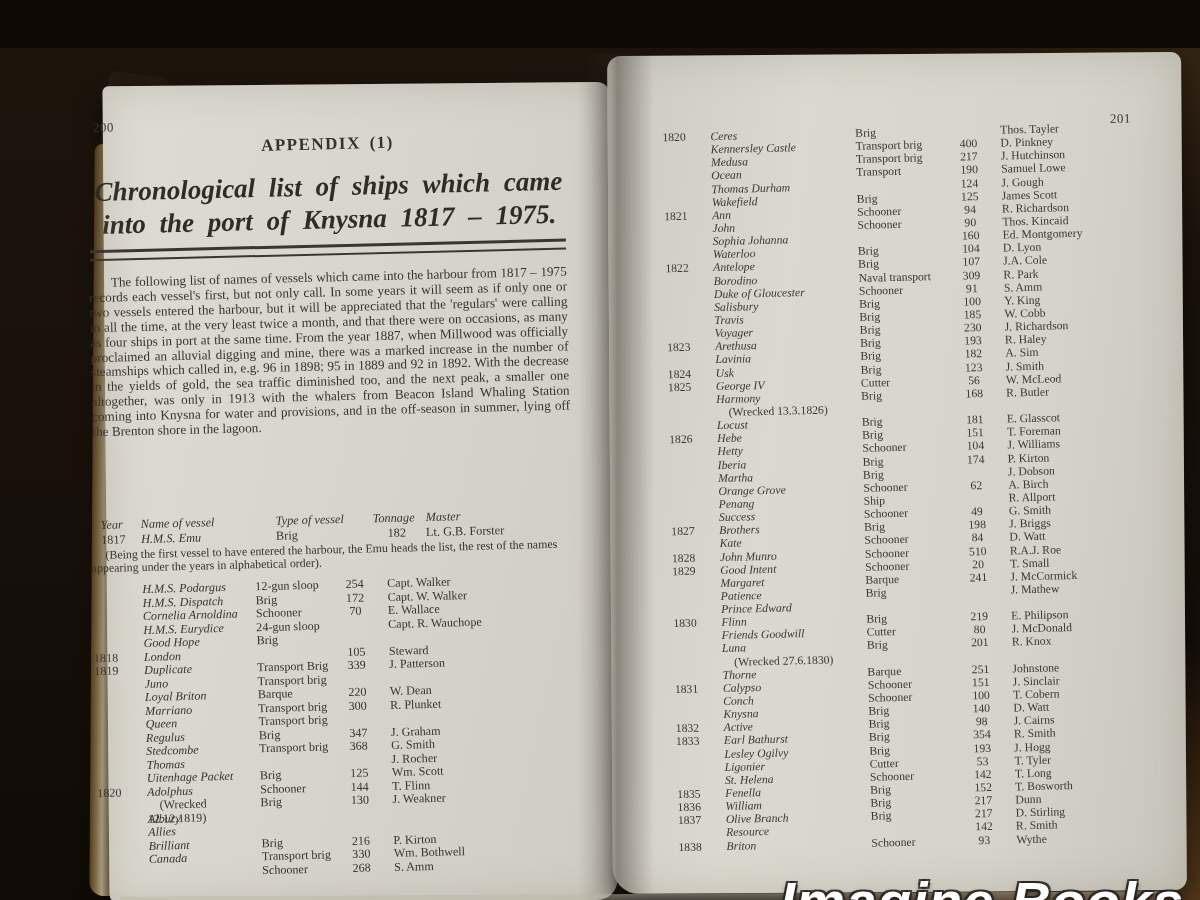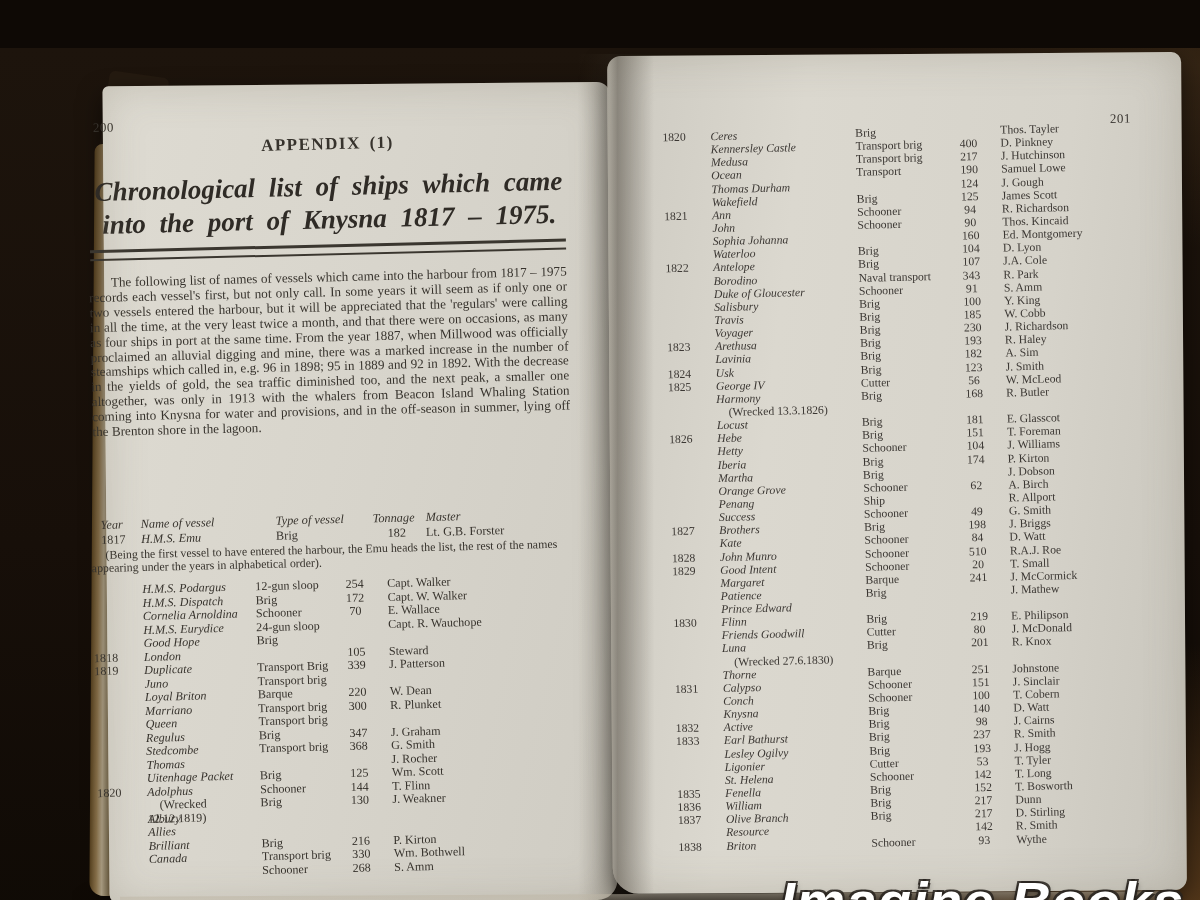--- a/index.html
+++ b/index.html
@@ -362,21 +362,21 @@
             <span class="c-year">1822</span>
             <span class="c-name">Antelope</span>
             <span class="c-type">Brig</span>
             <span class="c-ton">107</span>
             <span class="c-master">J.A. Cole</span>
           </div>
           <div class="trow">
             <span class="c-year"></span>
             <span class="c-name">Borodino</span>
             <span class="c-type">Naval transport</span>
-            <span class="c-ton">343</span>
+            <span class="c-ton">309</span>
             <span class="c-master">R. Park</span>
           </div>
           <div class="trow">
             <span class="c-year"></span>
             <span class="c-name">Duke of Gloucester</span>
             <span class="c-type">Schooner</span>
             <span class="c-ton">91</span>
             <span class="c-master">S. Amm</span>
           </div>
           <div class="trow">
@@ -607,21 +607,21 @@
             <span class="c-year">1832</span>
             <span class="c-name">Active</span>
             <span class="c-type">Brig</span>
             <span class="c-ton">98</span>
             <span class="c-master">J. Cairns</span>
           </div>
           <div class="trow">
             <span class="c-year">1833</span>
             <span class="c-name">Earl Bathurst</span>
             <span class="c-type">Brig</span>
-            <span class="c-ton">237</span>
+            <span class="c-ton">354</span>
             <span class="c-master">R. Smith</span>
           </div>
           <div class="trow">
             <span class="c-year"></span>
             <span class="c-name">Lesley Ogilvy</span>
             <span class="c-type">Brig</span>
             <span class="c-ton">193</span>
             <span class="c-master">J. Hogg</span>
           </div>
           <div class="trow">

